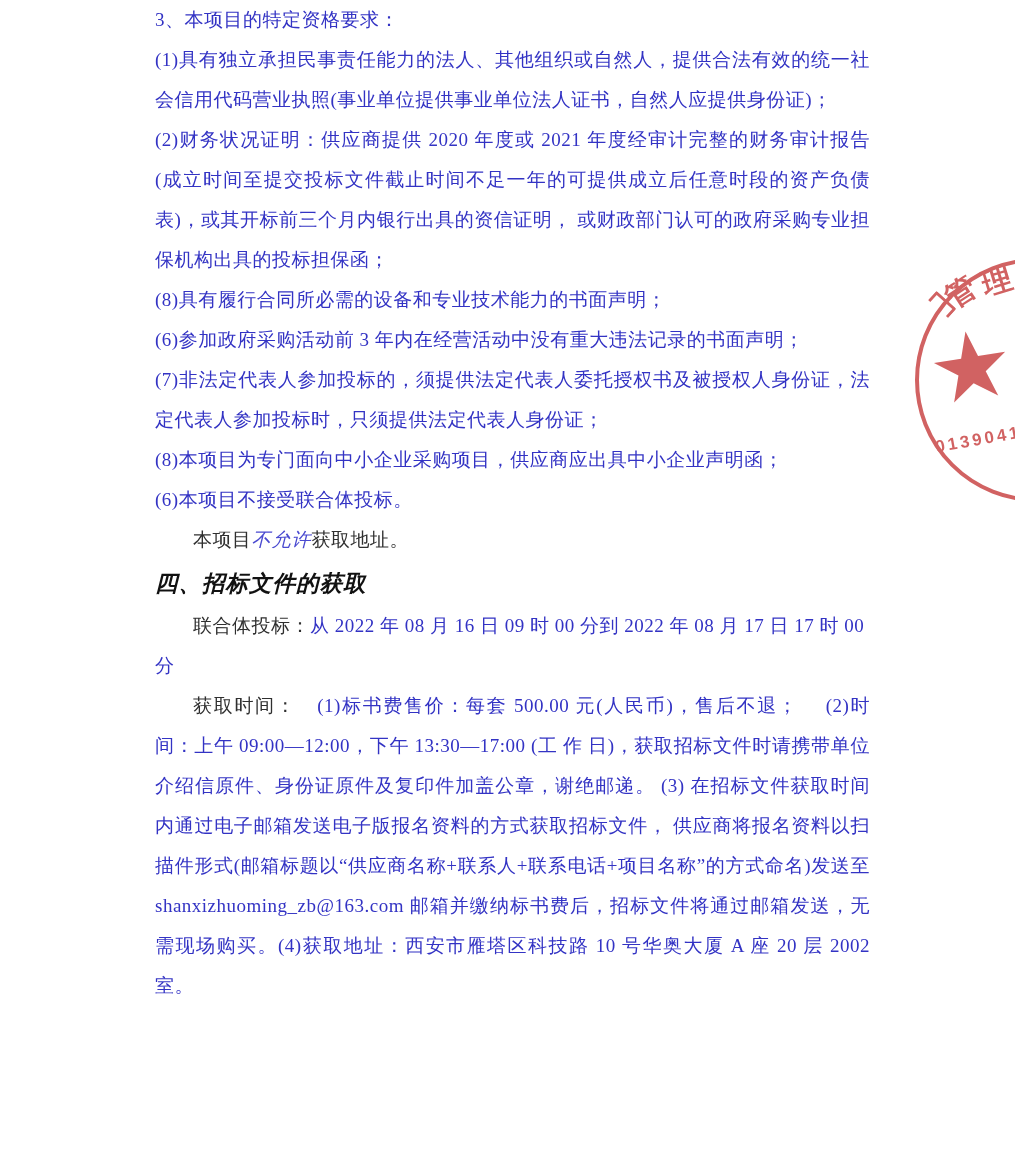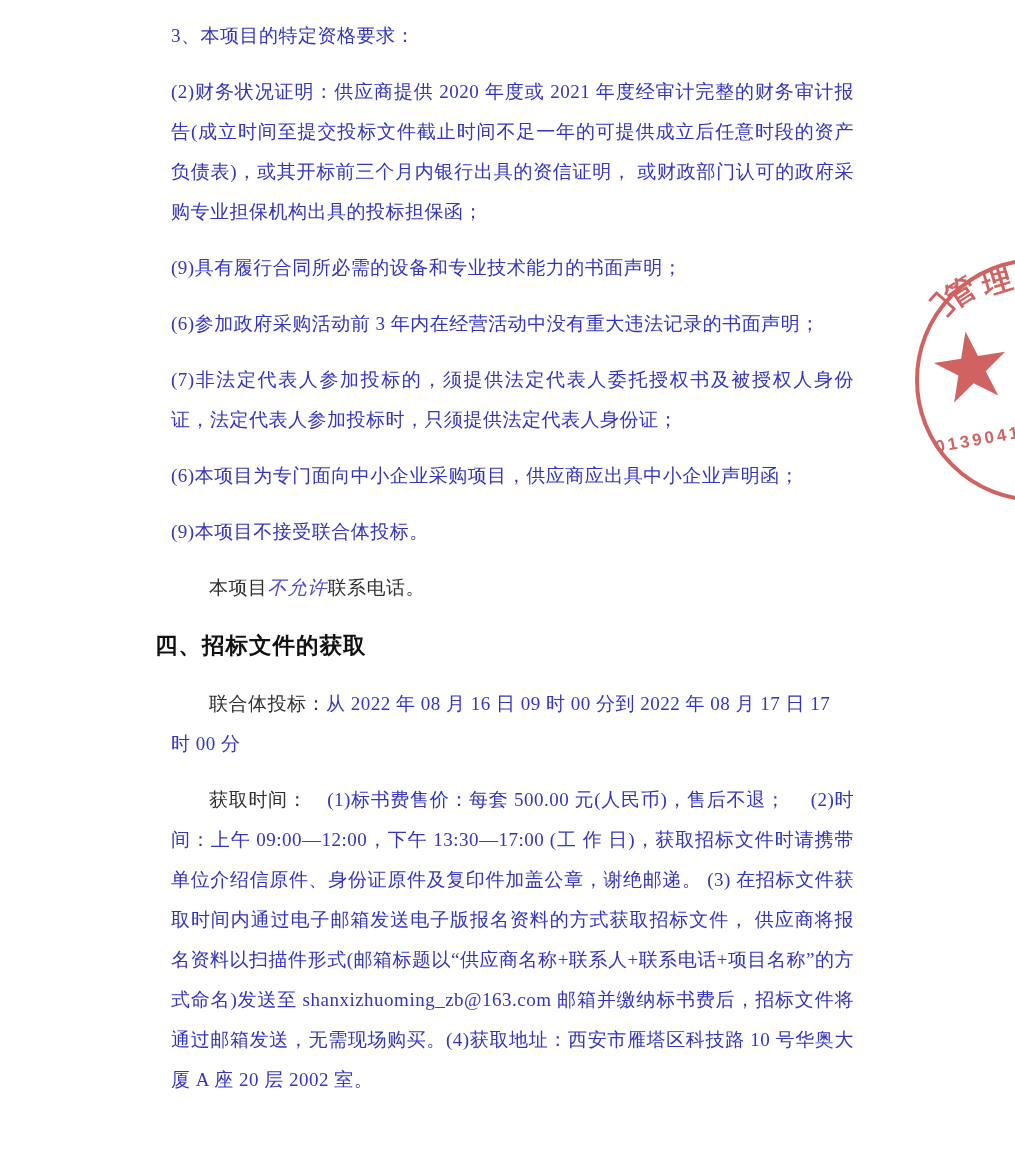--- a/index.html
+++ b/index.html
@@ -11,21 +11,21 @@
     position: relative;
     font-family: "Liberation Serif", "DejaVu Serif", serif;
   }
   .content {
     position: absolute;
     left: 155px;
     top: 0;
     width: 715px;
   }
   p.body {
-    margin: 16px;
+    margin: 0;
     font-size: 19px;
     line-height: 40px;
     color: #3333c4;
     text-align: justify;
     letter-spacing: 0.5px;
   }
   p.dark {
     color: #2f2f2f;
     text-indent: 2em;
     text-align: left;
@@ -37,20 +37,21 @@
     letter-spacing: 1px;
   }
   h2.heading {
     font-family: "Liberation Sans", "DejaVu Sans", sans-serif;
     font-weight: 700;
     font-size: 22.5px;
     color: #111111;
     line-height: 44px;
     margin: 2px 0 0 0;
     letter-spacing: 1px;
+    font-style: italic;
   }
   
   .stamp {
     position: absolute;
     left: 915px;
     top: 258px;
     width: 320px;
     height: 320px;
     opacity: 0.82;
     pointer-events: none;
@@ -104,29 +105,30 @@
     font-family: "Liberation Sans", "DejaVu Sans", sans-serif;
   }
 </style>
 </head>
 <body>
 
 <div class="content">
 
   <p class="body">3、本项目的特定资格要求：</p>
 
+  <p class="body">(1)具有独立承担民事责任能力的法人、其他组织或自然人，提供合法有效的统一社会信用代码营业执照(事业单位提供事业单位法人证书，自然人应提供身份证)；</p>
   <p class="body">(2)财务状况证明：供应商提供 2020 年度或 2021 年度经审计完整的财务审计报告(成立时间至提交投标文件截止时间不足一年的可提供成立后任意时段的资产负债表)，或其开标前三个月内银行出具的资信证明， 或财政部门认可的政府采购专业担保机构出具的投标担保函；</p>
-  <p class="body">(9)具有履行合同所必需的设备和专业技术能力的书面声明；</p>
+  <p class="body">(8)具有履行合同所必需的设备和专业技术能力的书面声明；</p>
   <p class="body">(6)参加政府采购活动前 3 年内在经营活动中没有重大违法记录的书面声明；</p>
   <p class="body">(7)非法定代表人参加投标的，须提供法定代表人委托授权书及被授权人身份证，法定代表人参加投标时，只须提供法定代表人身份证；</p>
-  <p class="body">(6)本项目为专门面向中小企业采购项目，供应商应出具中小企业声明函；</p>
-  <p class="body">(9)本项目不接受联合体投标。</p>
+  <p class="body">(8)本项目为专门面向中小企业采购项目，供应商应出具中小企业声明函；</p>
+  <p class="body">(6)本项目不接受联合体投标。</p>
 
   <p class="body dark">
-    <span>本项目</span><span class="em-italic">不允许</span><span>联系电话。</span>
+    <span>本项目</span><span class="em-italic">不允许</span><span>获取地址。</span>
   </p>
 
   <h2 class="heading">四、招标文件的获取</h2>
 
   <p class="body dark">
     <span>联合体投标：</span><span class="blue-val">从 2022 年 08 月 16 日 09 时 00 分到 2022 年 08 月 17 日 17 时 00 分</span>
   </p>
 
   <p class="body dark" style="text-align: justify;">
     <span>获取时间：</span><span class="blue-val">　(1)标书费售价：每套 500.00 元(人民币)，售后不退；　 (2)时间：上午 09:00—12:00，下午 13:30—17:00 (工 作 日)，获取招标文件时请携带单位介绍信原件、身份证原件及复印件加盖公章，谢绝邮递。 (3) 在招标文件获取时间内通过电子邮箱发送电子版报名资料的方式获取招标文件， 供应商将报名资料以扫描件形式(邮箱标题以“供应商名称+联系人+联系电话+项目名称”的方式命名)发送至 shanxizhuoming_zb@163.com 邮箱并缴纳标书费后，招标文件将通过邮箱发送，无需现场购买。(4)获取地址：西安市雁塔区科技路 10 号华奥大厦 A 座 20 层 2002 室。</span>

